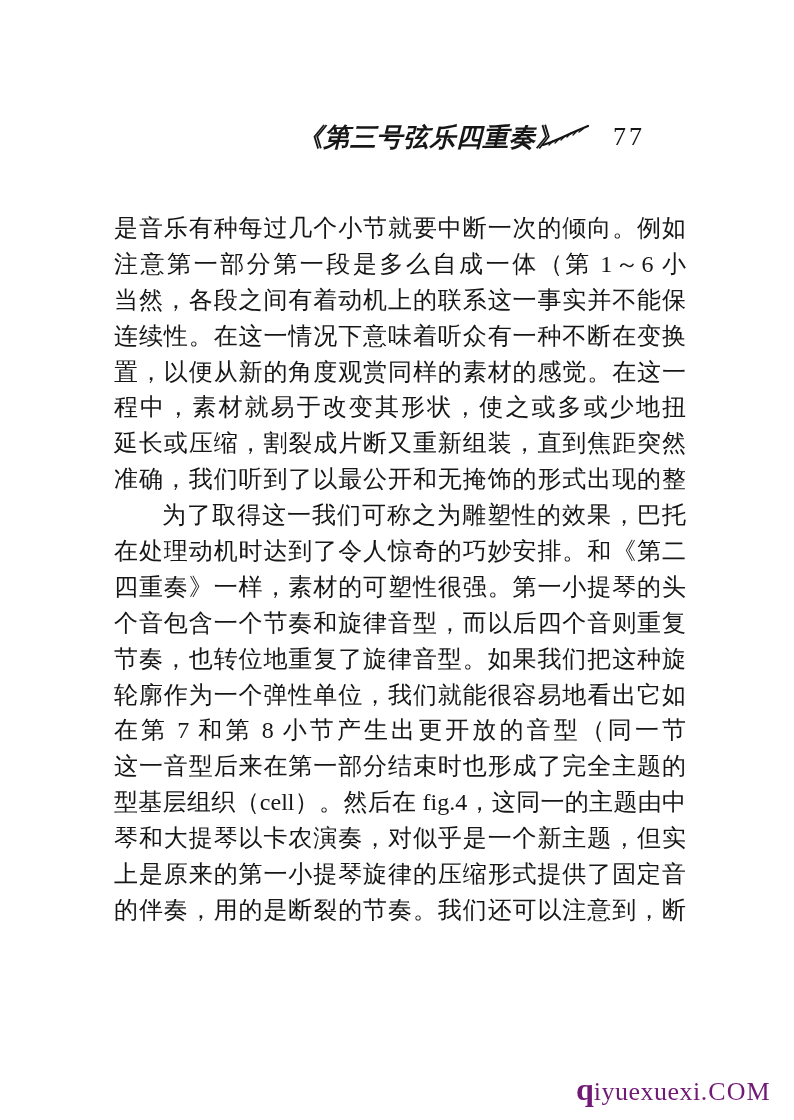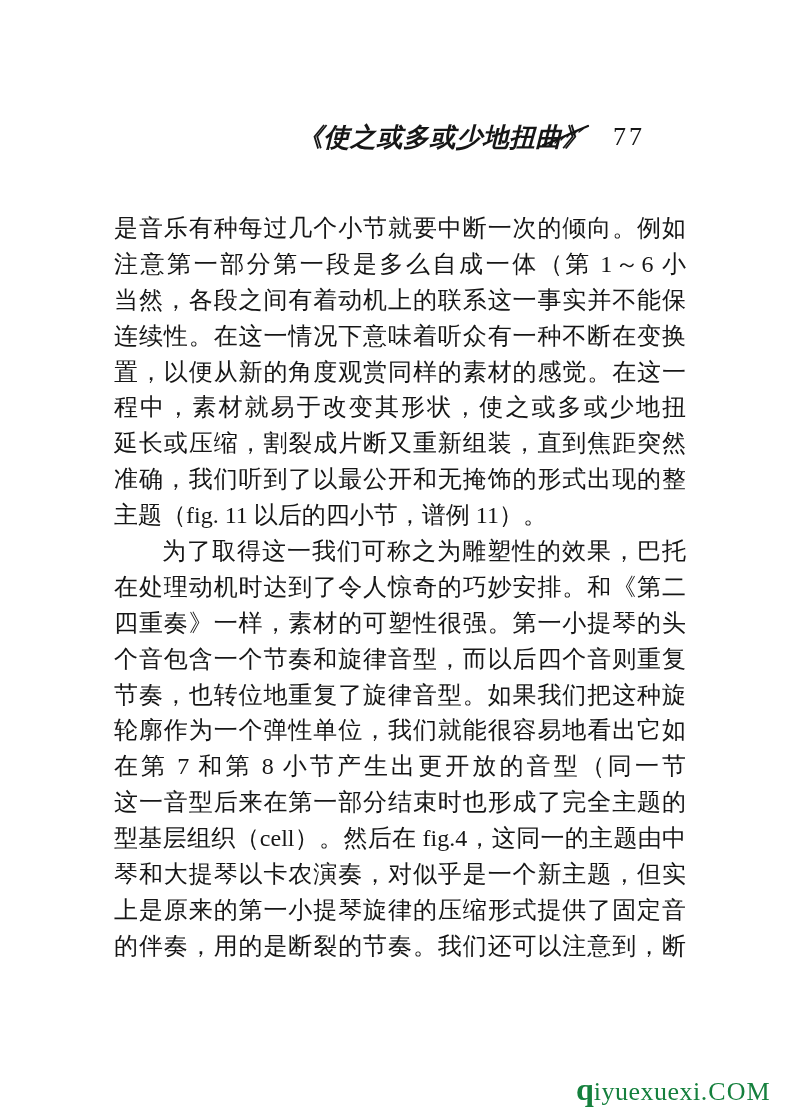--- a/index.html
+++ b/index.html
@@ -73,53 +73,52 @@
   .watermark .wm-initial { font-size: 32px; font-weight: bold; line-height: 34px; }
   .watermark .wm-body    { font-size: 26px; letter-spacing: 0.5px; }
   .watermark .wm-suffix  { font-size: 26px; letter-spacing: 1px; }
 </style>
 </head>
 <body>
 
 <div class="page">
 
   <div class="header">
-    <div class="book-title">《使之或多或少地扭曲》</div>
+    <div class="book-title">《第三号弦乐四重奏》</div>
     <svg class="flourish" viewBox="0 0 48 24">
       <path d="M1 21 C 12 18, 26 10, 46 2" fill="none" stroke="#151515" stroke-width="2.2" stroke-linecap="round"></path>
       <path d="M7 21 l4 -4 M13 19 l4 -4 M19 16 l4 -4 M25 13 l4 -4 M31 11 l4 -4 M37 8 l4 -3" fill="none" stroke="#151515" stroke-width="1.3" stroke-linecap="round"></path>
     </svg>
     <div class="page-number">77</div>
   </div>
 
   <div class="body-text">
       <div class="paragraph">
         <div class="text-line">是音乐有种每过几个小节就要中断一次的倾向。例如请</div>
         <div class="text-line">注意第一部分第一段是多么自成一体（第 1～6 小节）。</div>
         <div class="text-line">当然，各段之间有着动机上的联系这一事实并不能保证</div>
         <div class="text-line">连续性。在这一情况下意味着听众有一种不断在变换位</div>
         <div class="text-line">置，以便从新的角度观赏同样的素材的感觉。在这一过</div>
         <div class="text-line">程中，素材就易于改变其形状，使之或多或少地扭曲、</div>
         <div class="text-line">延长或压缩，割裂成片断又重新组装，直到焦距突然间</div>
         <div class="text-line">准确，我们听到了以最公开和无掩饰的形式出现的整个</div>
-        <div class="text-line last-short">主题（fig. 11 以后的四小节，谱例 11）。</div>
       </div>
       <div class="paragraph">
         <div class="text-line indent">为了取得这一我们可称之为雕塑性的效果，巴托克</div>
         <div class="text-line">在处理动机时达到了令人惊奇的巧妙安排。和《第二号</div>
         <div class="text-line">四重奏》一样，素材的可塑性很强。第一小提琴的头四</div>
         <div class="text-line">个音包含一个节奏和旋律音型，而以后四个音则重复了</div>
         <div class="text-line">节奏，也转位地重复了旋律音型。如果我们把这种旋律</div>
         <div class="text-line">轮廓作为一个弹性单位，我们就能很容易地看出它如何</div>
         <div class="text-line">在第 7 和第 8 小节产生出更开放的音型（同一节奏），</div>
         <div class="text-line">这一音型后来在第一部分结束时也形成了完全主题的典</div>
         <div class="text-line">型基层组织（cell）。然后在 fig.4，这同一的主题由中提</div>
         <div class="text-line">琴和大提琴以卡农演奏，对似乎是一个新主题，但实际</div>
         <div class="text-line">上是原来的第一小提琴旋律的压缩形式提供了固定音型</div>
         <div class="text-line">的伴奏，用的是断裂的节奏。我们还可以注意到，断裂</div>
       </div>
     </div>
 
-  <div class="watermark" style="color: #15803d;">
+  <div class="watermark" style="color: #701a75;">
     <span class="wm-initial">q</span><span class="wm-body">iyuexuexi</span><span class="wm-suffix">.COM</span>
   </div>
 
 </div>
 
 </body></html>

